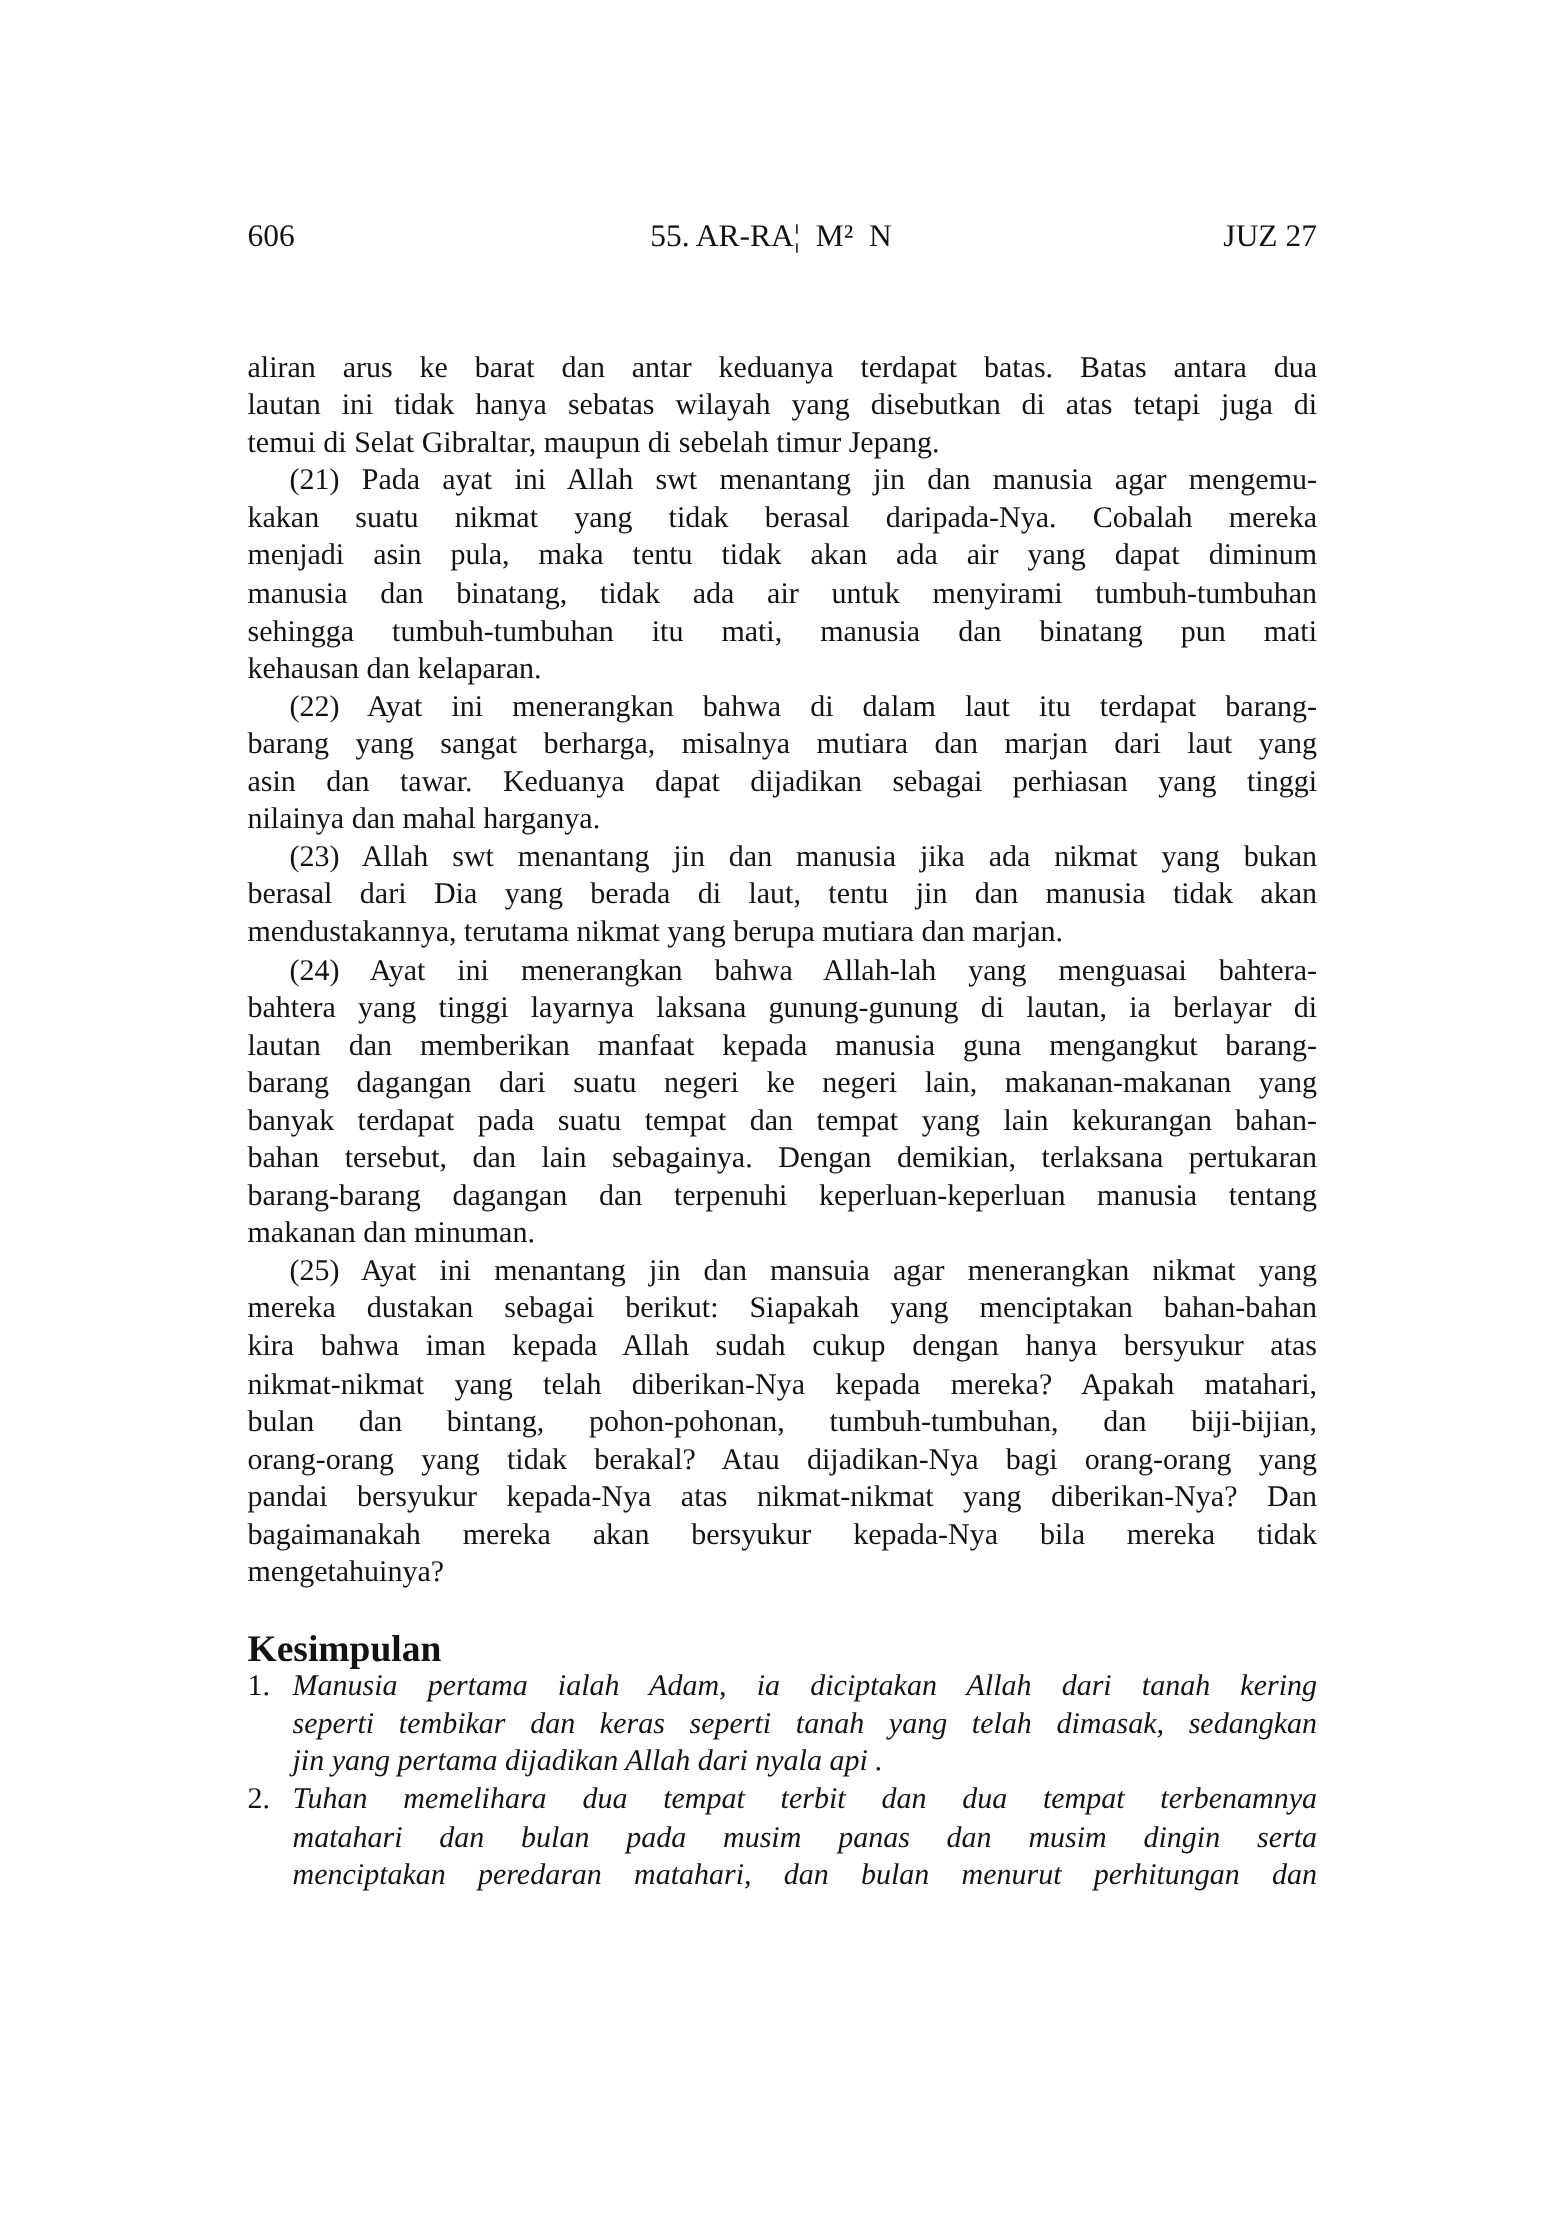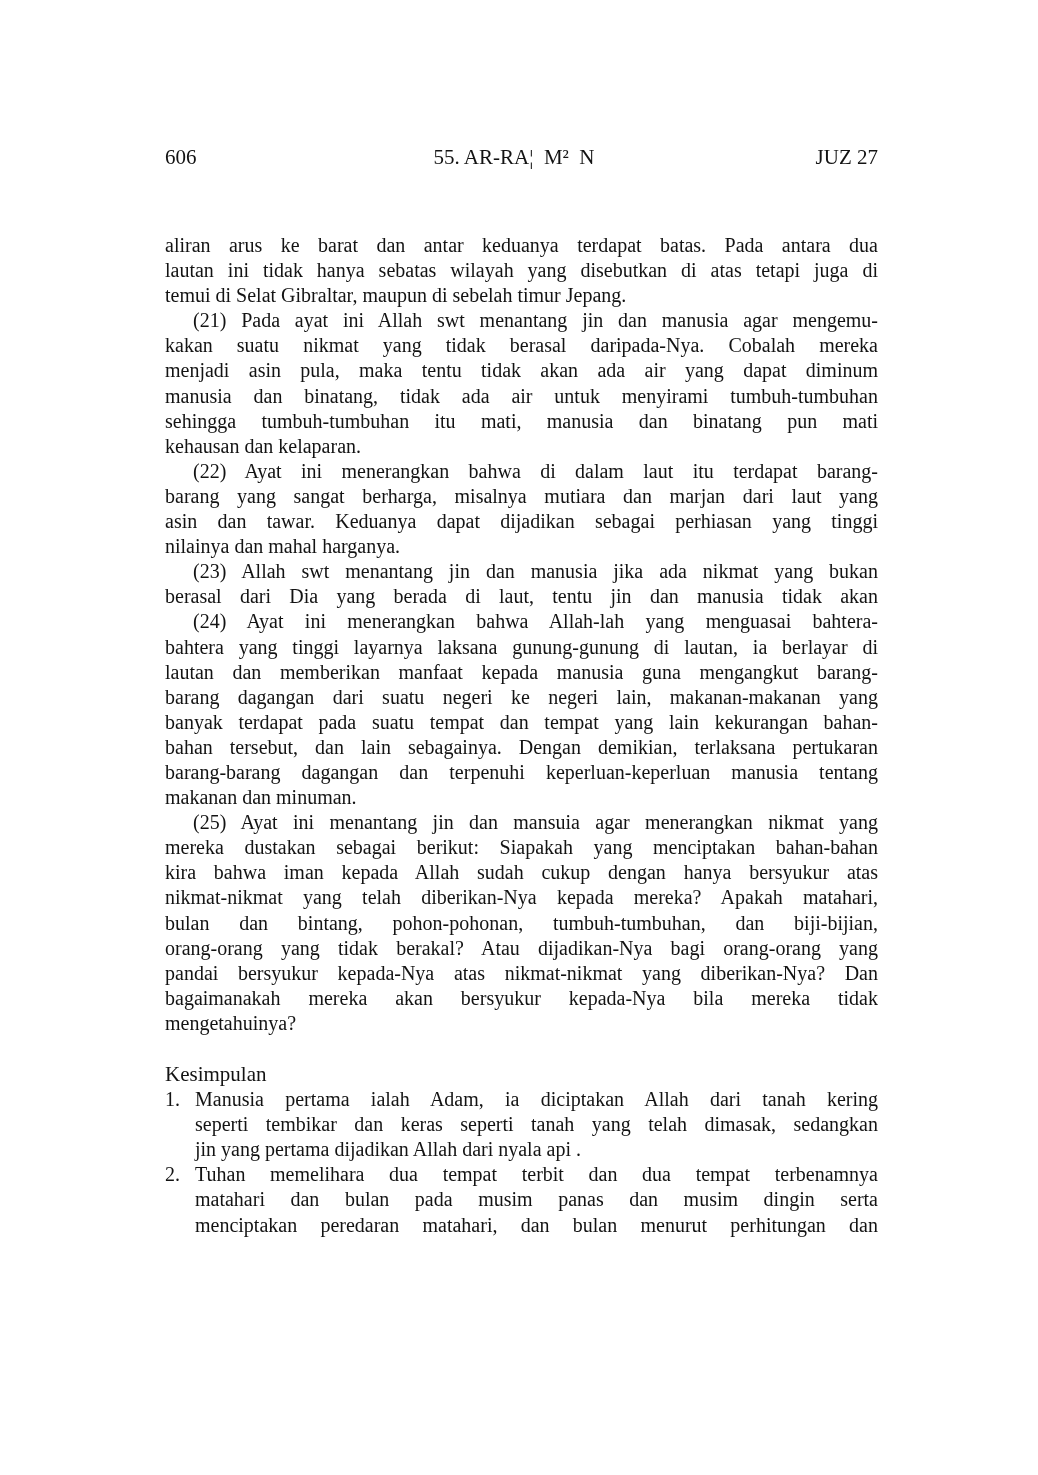--- a/index.html
+++ b/index.html
@@ -43,70 +43,71 @@
   .line {
     text-align: justify;
     text-align-last: justify;
     white-space: normal;
   }
   .line.endline { text-align-last: left; }
   .line.indent { text-indent: 28px; }
 
   .section-heading {
     margin: 26px 0 0 0;
-    font-size: 21px;
+    font-size: 25px;
     line-height: 25.1px;
-    font-weight: normal;
+    font-weight: bold;
   }
   .conclusion-list { margin: 0; padding: 0; list-style: none; }
   .list-item {
     display: flex;
     align-items: flex-start;
   }
   .list-item .num {
     flex: 0 0 30px;
     line-height: 25.1px;
   }
-  .list-item .item-lines { flex: 1 1 auto; min-width: 0; }
+  .list-item .item-lines { flex: 1 1 auto; min-width: 0; font-style: italic; }
 </style>
 </head>
 <body>
 
 <div class="page">
 
   <header class="page-header">
     <span class="page-number">606</span>
     <span class="surah-title">55. AR-RA¦  M²  N</span>
     <span class="juz-label">JUZ 27</span>
   </header>
 
   <main class="text-column">
     <div id="paragraphs">
         <div class="para">
-          <div class="line">aliran arus ke barat dan antar keduanya terdapat batas. Pada antara dua</div>
+          <div class="line">aliran arus ke barat dan antar keduanya terdapat batas. Batas antara dua</div>
           <div class="line">lautan ini tidak hanya sebatas wilayah yang disebutkan di atas tetapi juga di</div>
           <div class="line endline">temui di Selat Gibraltar, maupun di sebelah timur Jepang.</div>
         </div>
         <div class="para">
           <div class="line indent">(21) Pada ayat ini Allah swt menantang jin dan manusia agar mengemu-</div>
           <div class="line">kakan suatu nikmat yang tidak berasal daripada-Nya. Cobalah mereka</div>
           <div class="line">menjadi asin pula, maka tentu tidak akan ada air yang dapat diminum</div>
           <div class="line">manusia dan binatang, tidak ada air untuk menyirami tumbuh-tumbuhan</div>
           <div class="line">sehingga tumbuh-tumbuhan itu mati, manusia dan binatang pun mati</div>
           <div class="line endline">kehausan dan kelaparan.</div>
         </div>
         <div class="para">
           <div class="line indent">(22) Ayat ini menerangkan bahwa di dalam laut itu terdapat barang-</div>
           <div class="line">barang yang sangat berharga, misalnya mutiara dan marjan dari laut yang</div>
           <div class="line">asin dan tawar. Keduanya dapat dijadikan sebagai perhiasan yang tinggi</div>
           <div class="line endline">nilainya dan mahal harganya.</div>
         </div>
         <div class="para">
           <div class="line indent">(23) Allah swt menantang jin dan manusia jika ada nikmat yang bukan</div>
           <div class="line">berasal dari Dia yang berada di laut, tentu jin dan manusia tidak akan</div>
+          <div class="line endline">mendustakannya, terutama nikmat yang berupa mutiara dan marjan.</div>
         </div>
         <div class="para">
           <div class="line indent">(24) Ayat ini menerangkan bahwa Allah-lah yang menguasai bahtera-</div>
           <div class="line">bahtera yang tinggi layarnya laksana gunung-gunung di lautan, ia berlayar di</div>
           <div class="line">lautan dan memberikan manfaat kepada manusia guna mengangkut barang-</div>
           <div class="line">barang dagangan dari suatu negeri ke negeri lain, makanan-makanan yang</div>
           <div class="line">banyak terdapat pada suatu tempat dan tempat yang lain kekurangan bahan-</div>
           <div class="line">bahan tersebut, dan lain sebagainya. Dengan demikian, terlaksana pertukaran</div>
           <div class="line">barang-barang dagangan dan terpenuhi keperluan-keperluan manusia tentang</div>
           <div class="line endline">makanan dan minuman.</div>

